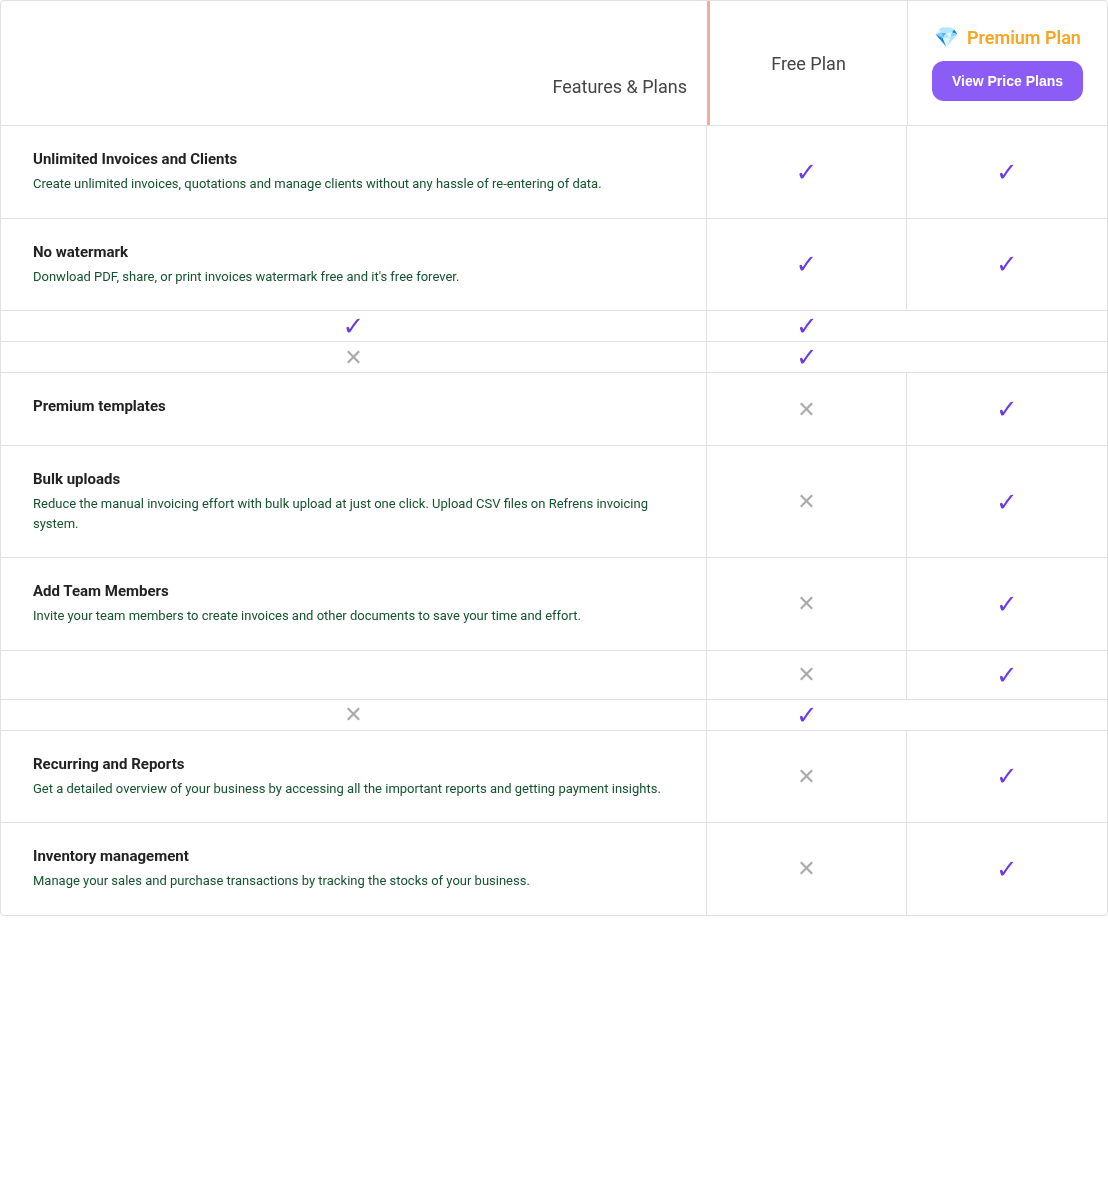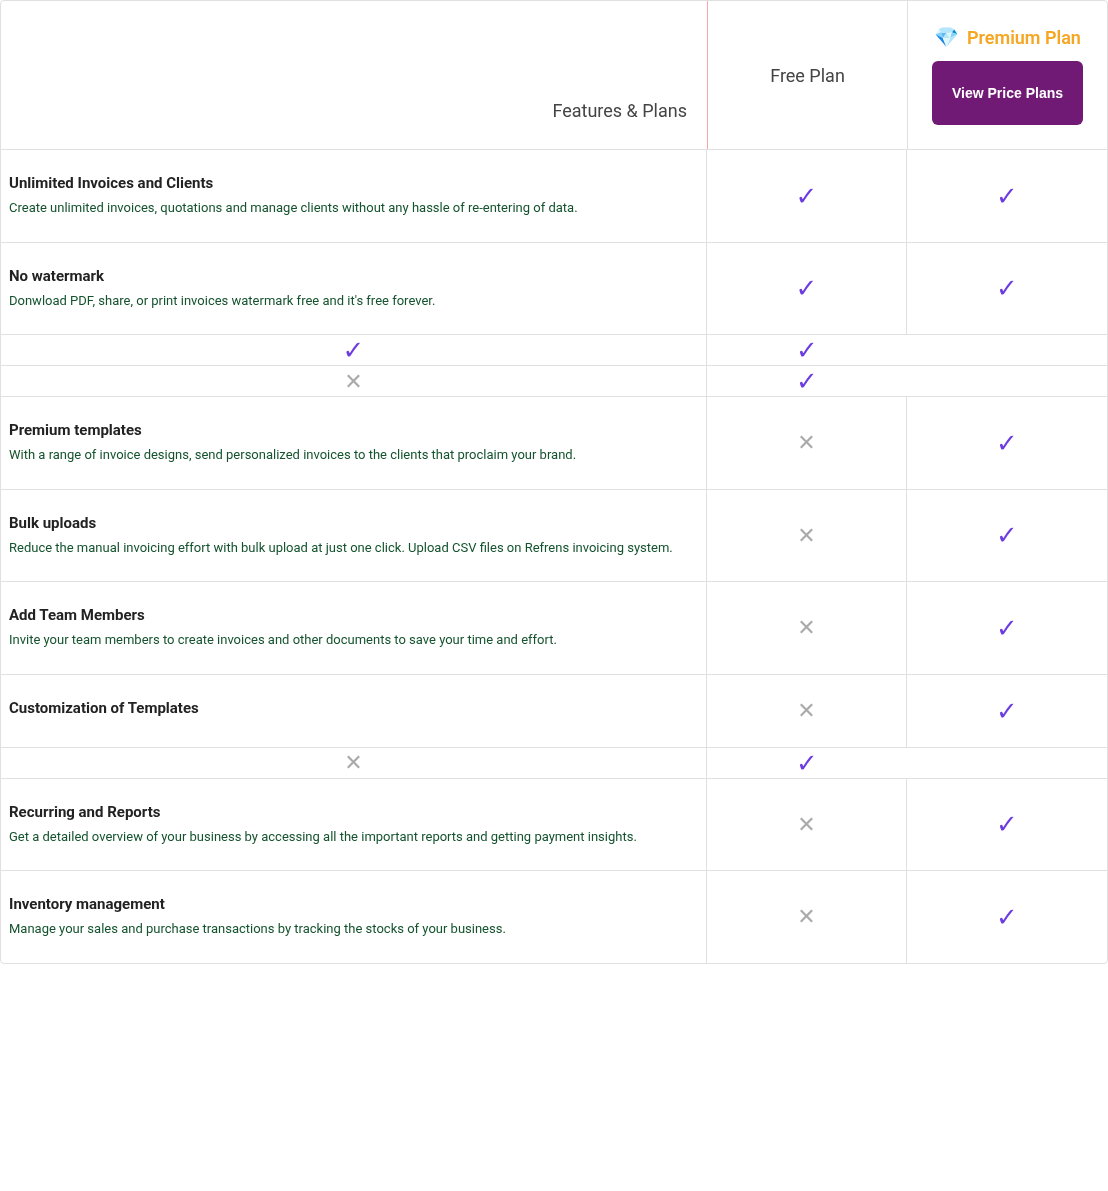--- a/index.html
+++ b/index.html
@@ -26,21 +26,21 @@
       justify-content: center;
     }
     .header-cell.features {
       align-items: flex-end;
       justify-content: flex-end;
       padding-bottom: 28px;
     }
     .header-cell.free-plan {
       align-items: center;
       justify-content: center;
-      border-left: 1px solid #fca5a5;
+      border-left: 3px solid #fca5a5;
       font-size: 18px;
       color: #444;
     }
     .header-cell.premium-plan {
       align-items: center;
       justify-content: center;
       border-left: 1px solid #e0e0e0;
       gap: 12px;
     }
     .premium-title {
@@ -53,40 +53,40 @@
     }
     .premium-title .diamond-icon {
       color: #f5a623;
       font-size: 20px;
     }
     .features-plans-label {
       font-size: 18px;
       color: #444;
     }
     .view-price-btn {
-      background: #701a75;
+      background: #8b5cf6;
       color: #fff;
       border: none;
-      border-radius: 6px;
-      padding: 24px 20px;
+      border-radius: 12px;
+      padding: 12px 20px;
       font-size: 14px;
       font-weight: 600;
       cursor: pointer;
       white-space: nowrap;
     }
     .feature-row {
       display: grid;
       grid-template-columns: 1fr 200px 200px;
       border-bottom: 1px solid #e0e0e0;
     }
     .feature-row:last-child {
       border-bottom: none;
     }
     .feature-desc {
-      padding: 24px 8px;
+      padding: 24px 32px;
       border-right: 1px solid #e0e0e0;
     }
     .feature-desc .title {
       font-weight: 700;
       font-size: 15px;
       color: #222;
       margin-bottom: 6px;
     }
     .feature-desc .desc {
       font-size: 13px;
@@ -169,21 +169,20 @@
     <div class="feature-check">
       <span class="cross-icon">✕</span>
     </div>
     <div class="feature-check last">
       <span class="check-icon">✓</span>
     </div>
   </div>
       <div class="feature-row">
     <div class="feature-desc">
       <div class="title">Premium templates</div>
-      <div class="desc">With a range of invoice designs, send personalized invoices to the clients that proclaim your brand.</div>
     </div>
     <div class="feature-check">
       <span class="cross-icon">✕</span>
     </div>
     <div class="feature-check last">
       <span class="check-icon">✓</span>
     </div>
   </div>
       <div class="feature-row">
     <div class="feature-desc">
@@ -204,21 +203,20 @@
     </div>
     <div class="feature-check">
       <span class="cross-icon">✕</span>
     </div>
     <div class="feature-check last">
       <span class="check-icon">✓</span>
     </div>
   </div>
       <div class="feature-row">
     <div class="feature-desc">
-      <div class="title">Customization of Templates</div>
     </div>
     <div class="feature-check">
       <span class="cross-icon">✕</span>
     </div>
     <div class="feature-check last">
       <span class="check-icon">✓</span>
     </div>
   </div>
       <div class="feature-row">
     <div class="feature-check">

